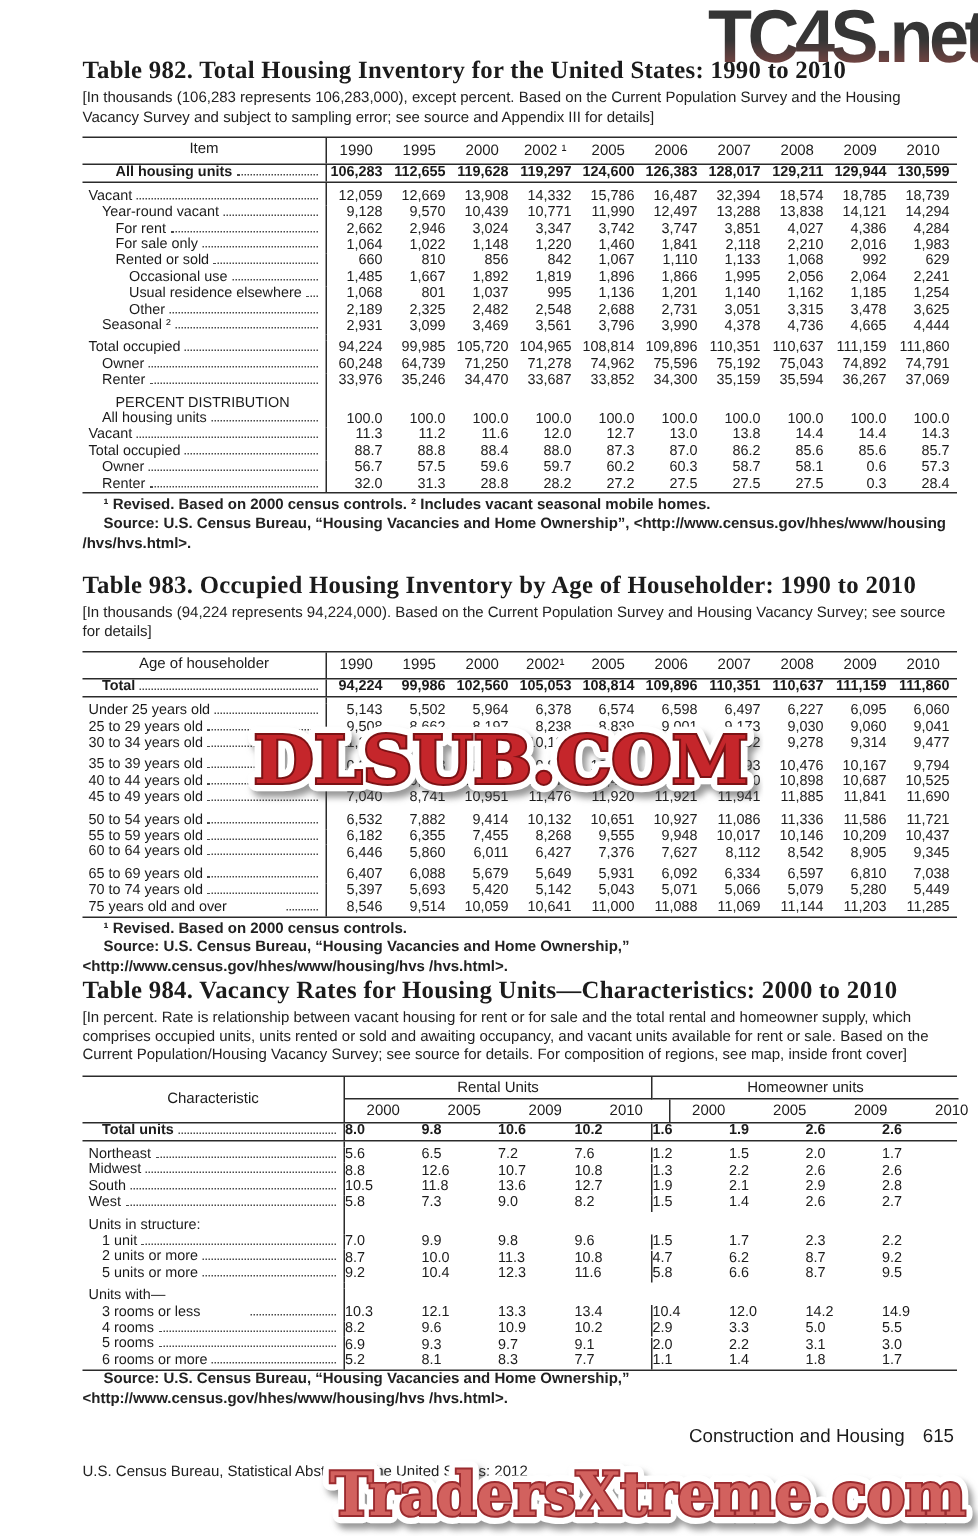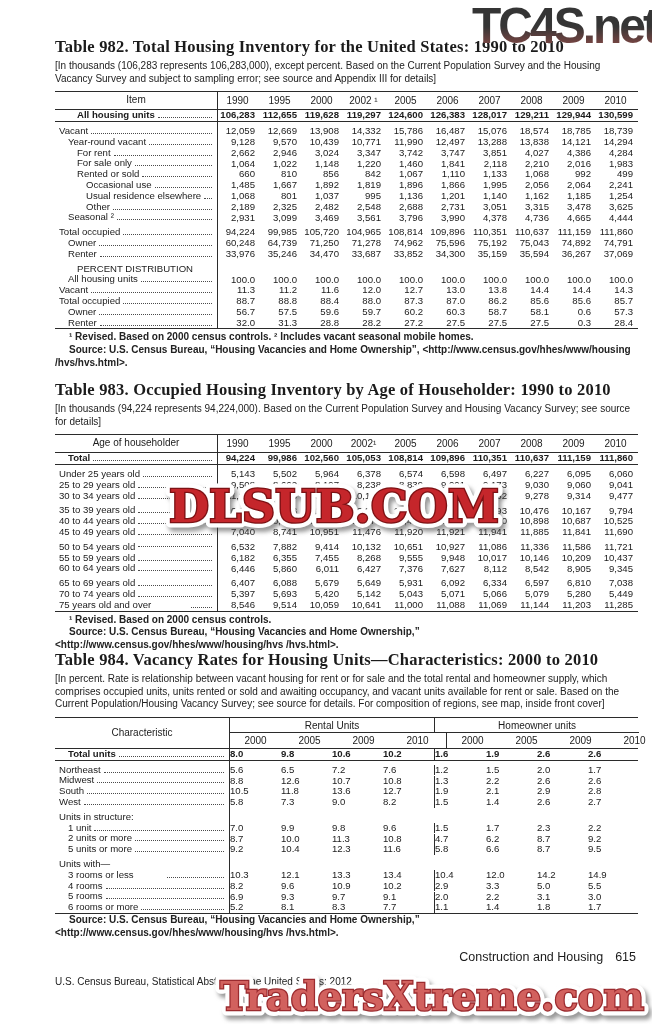--- a/index.html
+++ b/index.html
@@ -115,21 +115,21 @@
           <div class="stub " style="padding-left: 4px;">
             <span class="lab">Vacant</span>
             <span class="dots"></span>
           </div>
           <div class="v">12,059</div>
           <div class="v">12,669</div>
           <div class="v">13,908</div>
           <div class="v">14,332</div>
           <div class="v">15,786</div>
           <div class="v">16,487</div>
-          <div class="v">15,076</div>
+          <div class="v">32,394</div>
           <div class="v">18,574</div>
           <div class="v">18,785</div>
           <div class="v">18,739</div>
         </div>
         <div class="row">
           <div class="stub " style="padding-left: 13px;">
             <span class="lab">Year-round vacant</span>
             <span class="dots"></span>
           </div>
           <div class="v">9,128</div>
@@ -182,21 +182,21 @@
           </div>
           <div class="v">660</div>
           <div class="v">810</div>
           <div class="v">856</div>
           <div class="v">842</div>
           <div class="v">1,067</div>
           <div class="v">1,110</div>
           <div class="v">1,133</div>
           <div class="v">1,068</div>
           <div class="v">992</div>
-          <div class="v">499</div>
+          <div class="v">629</div>
         </div>
         <div class="row">
           <div class="stub " style="padding-left: 31px;">
             <span class="lab">Occasional use</span>
             <span class="dots"></span>
           </div>
           <div class="v">1,485</div>
           <div class="v">1,667</div>
           <div class="v">1,892</div>
           <div class="v">1,819</div>
@@ -591,21 +591,21 @@
           <div class="v"></div>
           <div class="v"></div>
           <div class="v"></div>
           <div class="v"></div>
           <div class="v"></div>
           <div class="v"></div>
           <div class="v"></div>
           <div class="v"></div>
         </div>
         <div class="row">
-          <div class="stub " style="padding-left: 4px; align-items: center;">
+          <div class="stub " style="padding-left: 4px;">
             <span class="lab">50 to 54 years old</span>
             <span class="dots"></span>
           </div>
           <div class="v">6,532</div>
           <div class="v">7,882</div>
           <div class="v">9,414</div>
           <div class="v">10,132</div>
           <div class="v">10,651</div>
           <div class="v">10,927</div>
           <div class="v">11,086</div>

